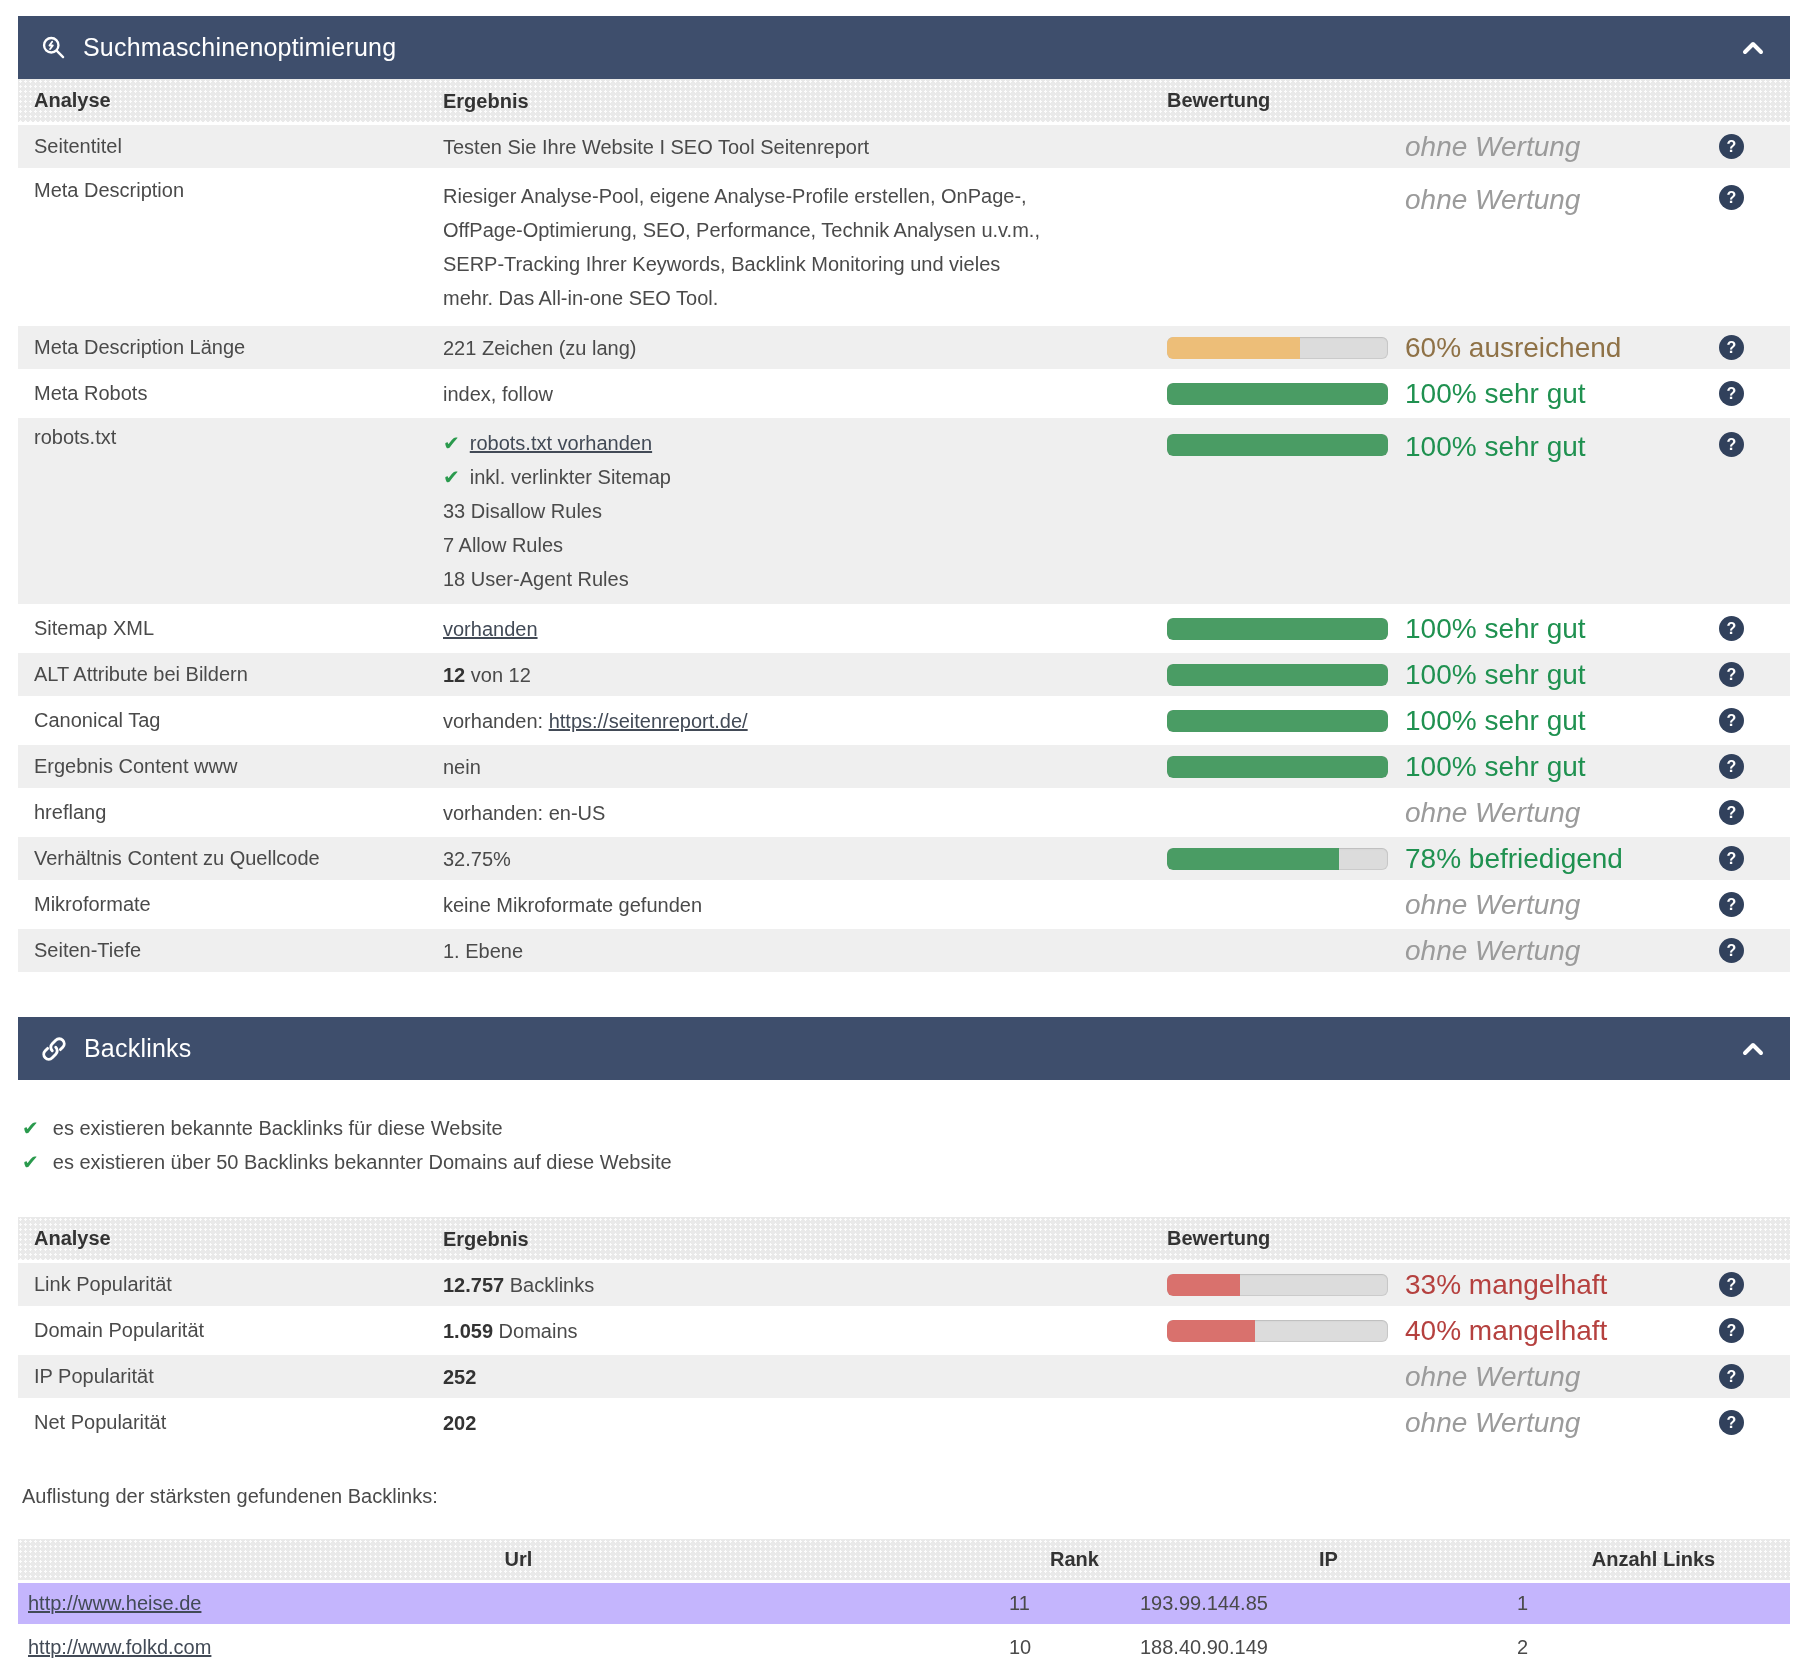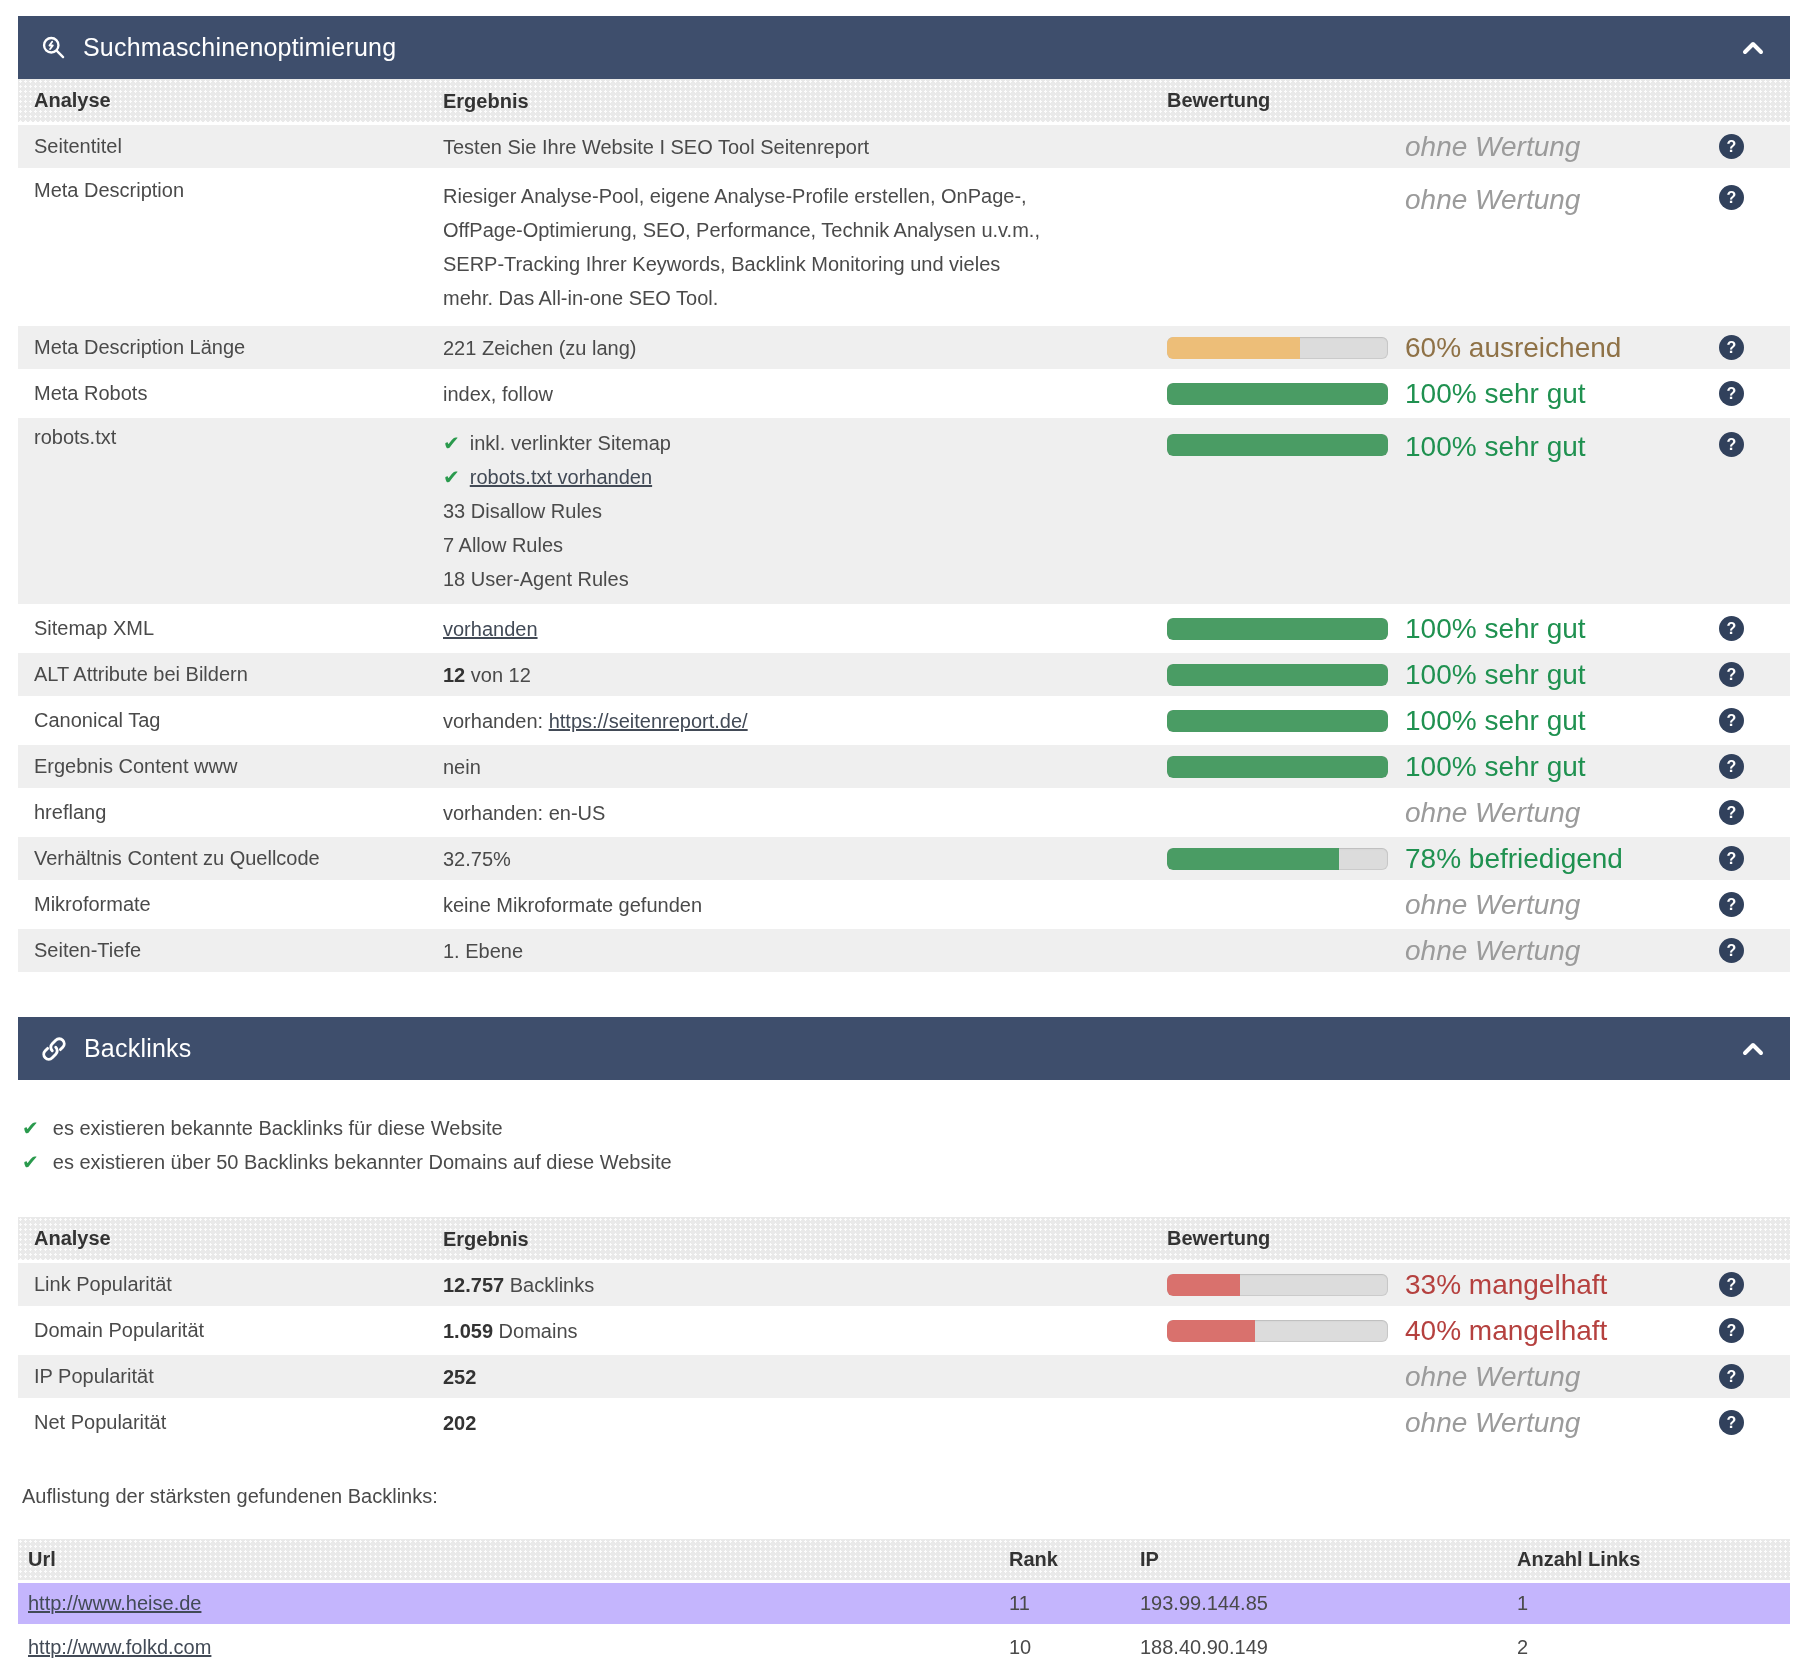--- a/index.html
+++ b/index.html
@@ -83,21 +83,21 @@
     display:grid;
     grid-template-columns:991px 131px 377px 1fr;
     align-items:center;
     min-height:41px; border-bottom:3px solid #fff; box-sizing:content-box;
   }
   .urow.gray { background:#c4b5fd; }
   .urow.head {
     background-color:#e9e9e9;
     background-image:radial-gradient(rgba(255,255,255,.85) 1px, transparent 1.3px);
     background-size:5px 5px;
-    font-weight:700; color:#333;
+    font-weight:700; color:#333;text-align:center;
   }
   .urow .cell:first-child { padding-left:10px; }
 
   .gap-section { margin-top:42px; }
   .atable.second { margin-top:38px; }
 </style>
 </head>
 <body>
 
 <div class="page">
@@ -175,22 +175,22 @@
               </div>
             </div>
             <div class="c-rate"><span style="color: rgb(31, 145, 80);">100% sehr gut</span></div>
             <div class="c-help">
               <div class="qicon">?</div>
             </div>
           </div>
           <div class="trow gray multi">
             <div class="c-label">robots.txt</div>
             <div class="c-erg">
+              <div class="erg-line"><span class="check">✔</span><a class="lnk">robots.txt vorhanden</a></div>
               <div class="erg-line"><span class="check">✔</span><span>inkl. verlinkter Sitemap</span></div>
-              <div class="erg-line"><span class="check">✔</span><a class="lnk">robots.txt vorhanden</a></div>
               <div class="erg-line"><span>33 Disallow Rules</span></div>
               <div class="erg-line"><span>7 Allow Rules</span></div>
               <div class="erg-line"><span>18 User-Agent Rules</span></div>
             </div>
             <div class="c-bar">
               <div class="track">
                 <div class="fill" style="width: 100%; background: rgb(74, 156, 100); border-radius: 6px;"></div>
               </div>
             </div>
             <div class="c-rate"><span style="color: rgb(31, 145, 80);">100% sehr gut</span></div>

